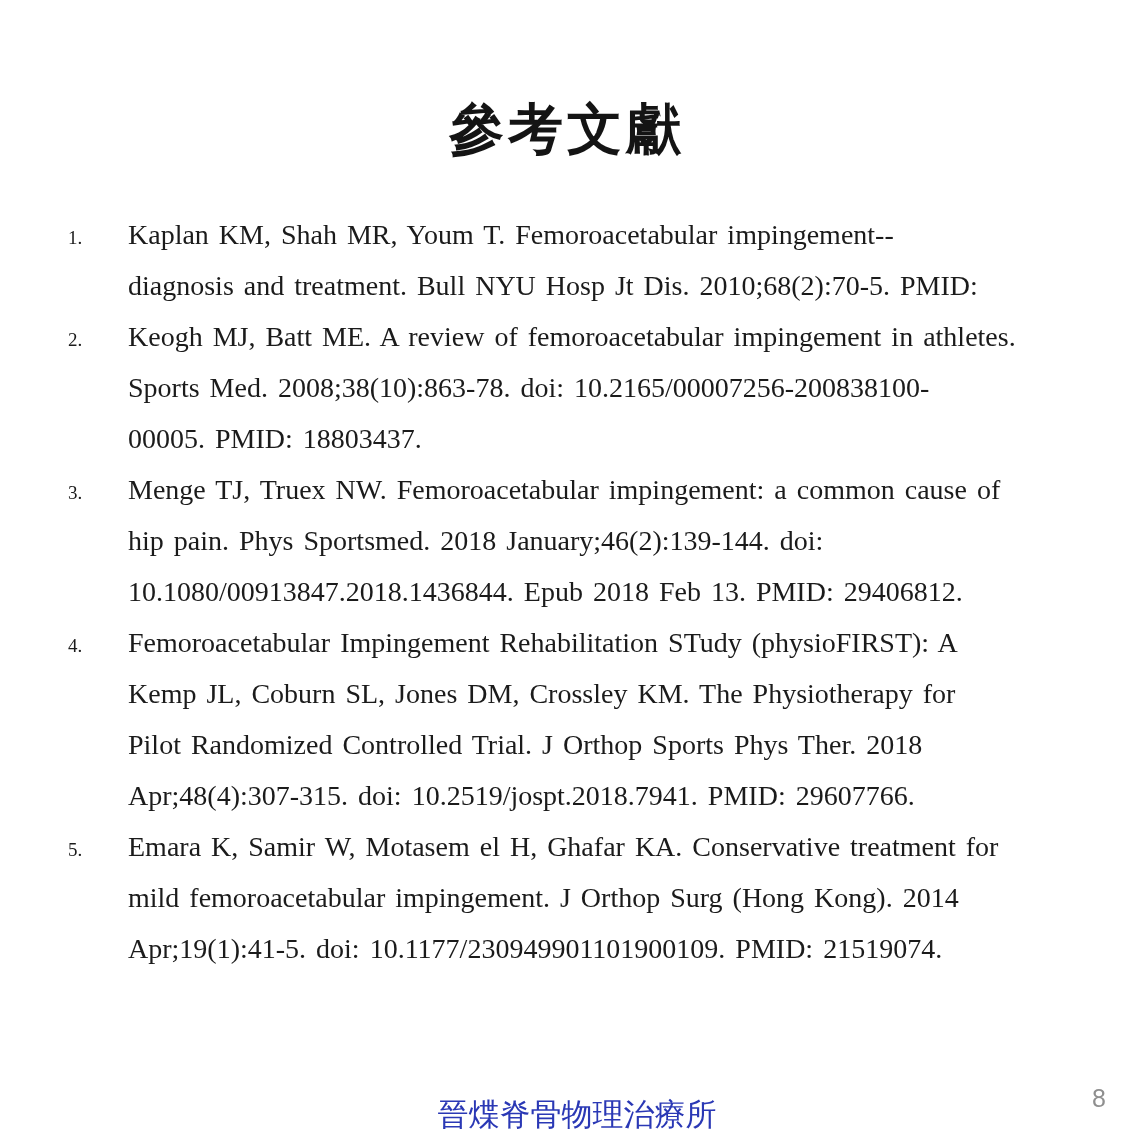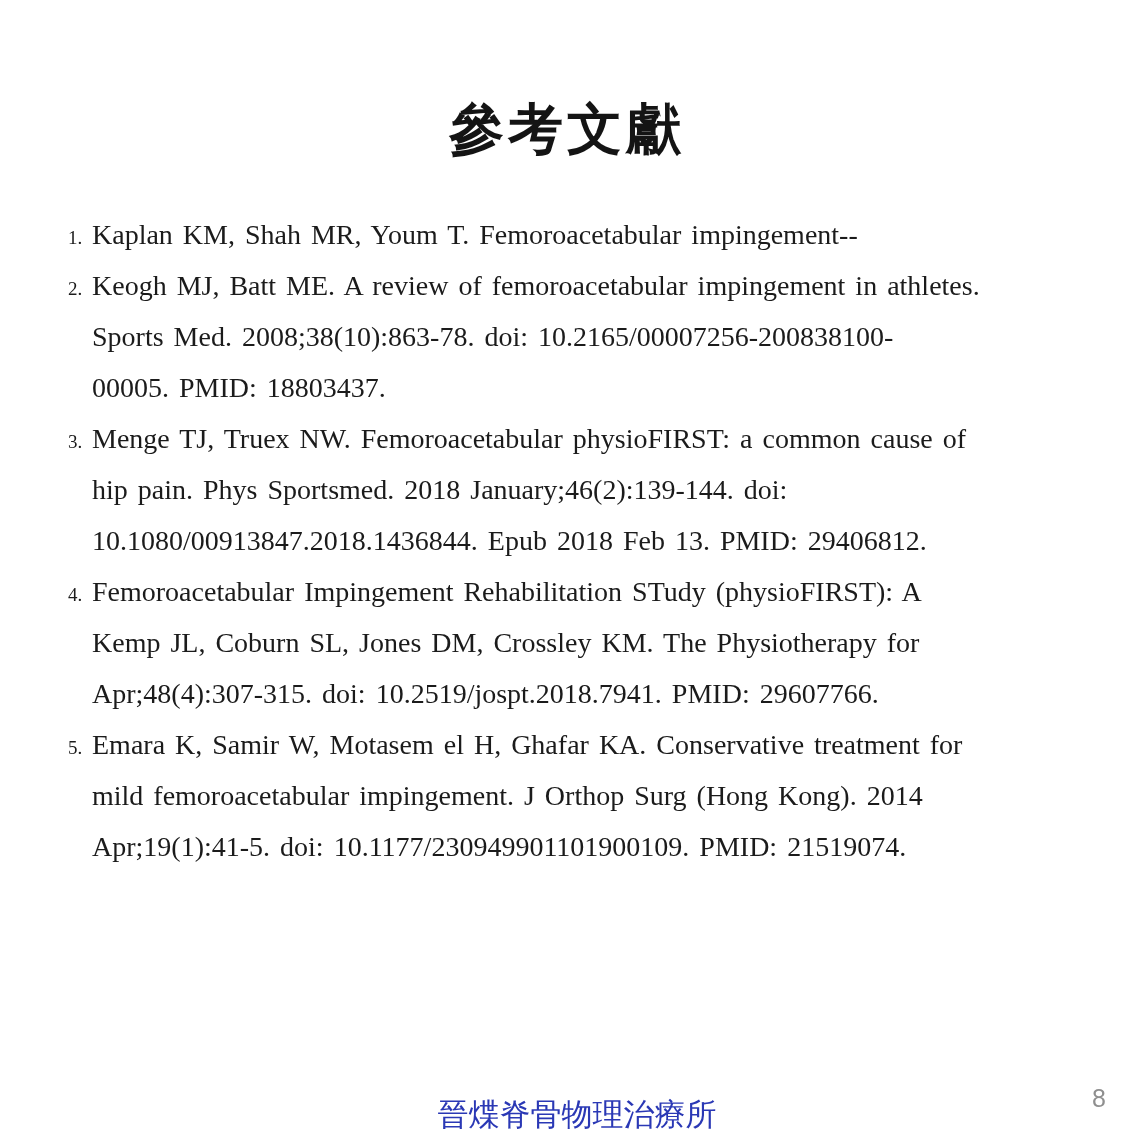--- a/index.html
+++ b/index.html
@@ -42,21 +42,21 @@
   .ref-num {
     position: absolute;
     left: 0;
     top: 3px;
     width: 36px;
     font-size: 19px;
     line-height: 51px;
     color: #1b1b1b;
   }
   .ref-line {
-    margin-left: 24px;
+    margin-left: 60px;
     font-size: 28px;
     line-height: 51px;
     color: #1b1b1b;
     white-space: nowrap;
     word-spacing: 3px;
   }
   .footer-clinic {
     position: absolute;
     left: 0;
     width: 100%;
@@ -80,37 +80,39 @@
 <body>
 
 <div class="slide">
 
   <h1 class="slide-title" style="color: rgb(20, 20, 20);">參考文獻</h1>
 
   <div class="references">
       <div class="ref-item">
         <div class="ref-num">1.</div>
         <div class="ref-line">Kaplan KM, Shah MR, Youm T. Femoroacetabular impingement--</div>
+        <div class="ref-line">diagnosis and treatment. Bull NYU Hosp Jt Dis. 2010;68(2):70-5. PMID:</div>
       </div>
       <div class="ref-item">
         <div class="ref-num">2.</div>
         <div class="ref-line">Keogh MJ, Batt ME. A review of femoroacetabular impingement in athletes.</div>
         <div class="ref-line">Sports Med. 2008;38(10):863-78. doi: 10.2165/00007256-200838100-</div>
         <div class="ref-line">00005. PMID: 18803437.</div>
       </div>
       <div class="ref-item">
         <div class="ref-num">3.</div>
-        <div class="ref-line">Menge TJ, Truex NW. Femoroacetabular physioFIRST: a common cause of</div>
+        <div class="ref-line">Menge TJ, Truex NW. Femoroacetabular impingement: a common cause of</div>
         <div class="ref-line">hip pain. Phys Sportsmed. 2018 January;46(2):139-144. doi:</div>
         <div class="ref-line">10.1080/00913847.2018.1436844. Epub 2018 Feb 13. PMID: 29406812.</div>
       </div>
       <div class="ref-item">
         <div class="ref-num">4.</div>
         <div class="ref-line">Femoroacetabular Impingement Rehabilitation STudy (physioFIRST): A</div>
         <div class="ref-line">Kemp JL, Coburn SL, Jones DM, Crossley KM. The Physiotherapy for</div>
+        <div class="ref-line">Pilot Randomized Controlled Trial. J Orthop Sports Phys Ther. 2018</div>
         <div class="ref-line">Apr;48(4):307-315. doi: 10.2519/jospt.2018.7941. PMID: 29607766.</div>
       </div>
       <div class="ref-item">
         <div class="ref-num">5.</div>
         <div class="ref-line">Emara K, Samir W, Motasem el H, Ghafar KA. Conservative treatment for</div>
         <div class="ref-line">mild femoroacetabular impingement. J Orthop Surg (Hong Kong). 2014</div>
         <div class="ref-line">Apr;19(1):41-5. doi: 10.1177/230949901101900109. PMID: 21519074.</div>
       </div>
     </div>
 

